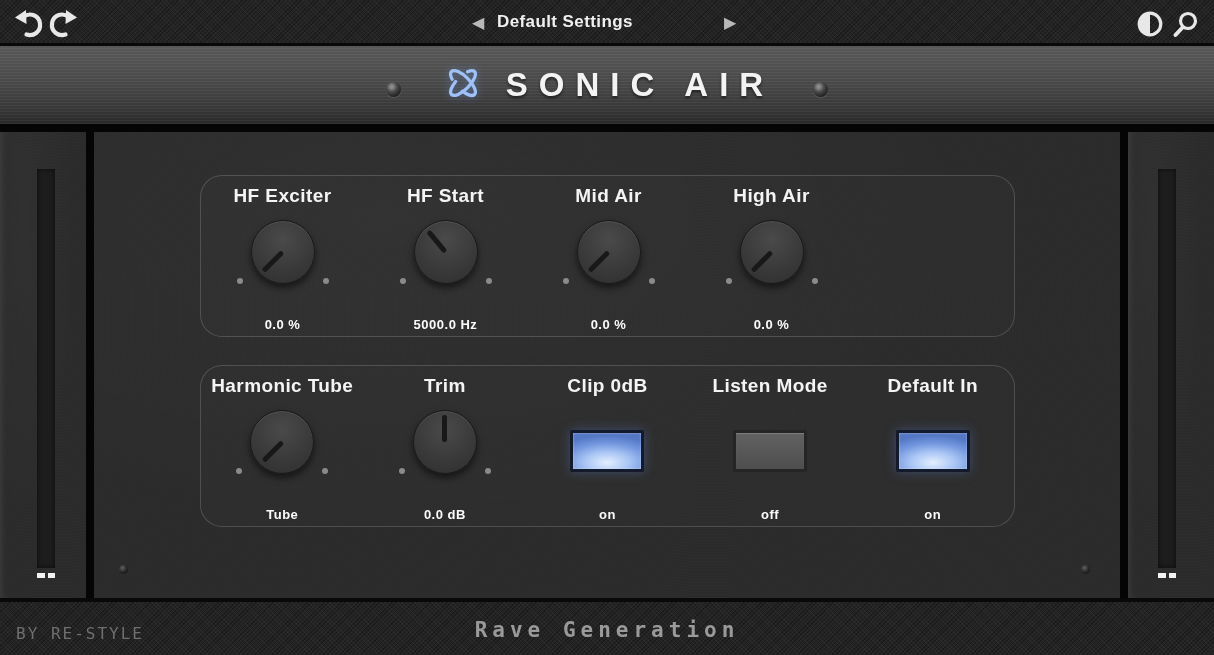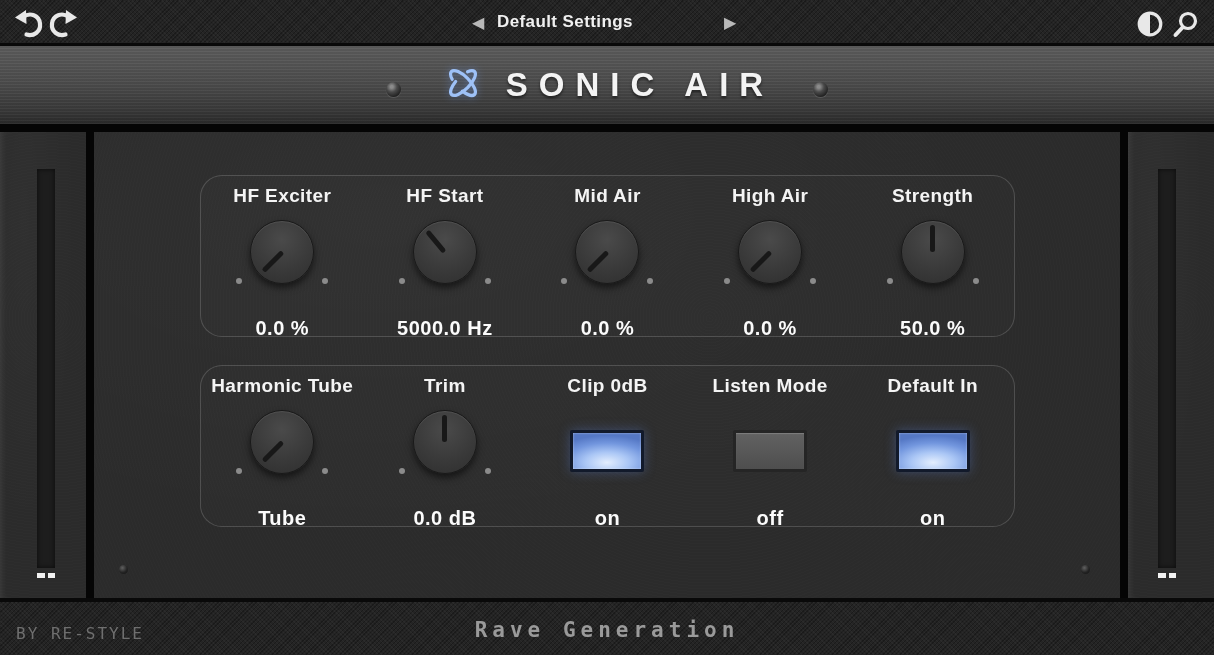--- a/index.html
+++ b/index.html
@@ -71,21 +71,21 @@
   
   .group { position:absolute; left:106px; width:815px; height:162px;
     border:1px solid rgba(255,255,255,0.16); border-radius:22px;
     background:rgba(255,255,255,0.012); display:flex; }
   .group-1 { top:43px; }
   .group-2 { top:233px; }
   .cell { position:relative; width:163px; height:100%; }
   .cell-label { position:absolute; top:9px; width:100%; text-align:center;
     font-size:19px; font-weight:bold; color:#f4f4f4; letter-spacing:0.4px; }
   .cell-value { position:absolute; top:141px; width:100%; text-align:center;
-    font-size:20px; font-weight:bold; color:#fbfbfb; letter-spacing:0.5px; }
+    font-size:13px; font-weight:bold; color:#fbfbfb; letter-spacing:0.5px; }
 
   .knob { position:absolute; left:calc(50% - 32px); top:44px; width:64px; height:64px;
     border-radius:50%; cursor:pointer;
     background:radial-gradient(circle at 50% 30%, #4a4a4a, #3a3a3a 55%, #2e2e2e 100%);
     border:1px solid #191919;
     box-shadow:0 4px 7px rgba(0,0,0,0.55), inset 0 1px 1px rgba(255,255,255,0.10); }
   .knob-pointer { position:absolute; left:calc(50% - 2.5px); top:4px; width:5px; height:27px;
     background:#181818; border-radius:3px; transform-origin:50% 27px; }
   .dot { position:absolute; top:102px; width:6px; height:6px; border-radius:50%; background:#8b8b8b; }
   .dot-min { left:calc(50% - 46px); }
@@ -208,29 +208,20 @@
       </div>
       <div class="cell">
         <div class="cell-label">High Air</div>
         <div class="knob">
           <div class="knob-pointer" style="transform: rotate(-135deg);"></div>
         </div>
         <div class="dot dot-min"></div>
         <div class="dot dot-max"></div>
         <div class="cell-value">0.0 %</div>
       </div>
-      <div class="cell">
-        <div class="cell-label">Strength</div>
-        <div class="knob">
-          <div class="knob-pointer" style="transform: rotate(0deg);"></div>
-        </div>
-        <div class="dot dot-min"></div>
-        <div class="dot dot-max"></div>
-        <div class="cell-value">50.0 %</div>
-      </div>
     </div>
 
     <div class="group group-2">
       <div class="cell">
         <div class="cell-label">Harmonic Tube</div>
         <div class="knob">
           <div class="knob-pointer" style="transform: rotate(-135deg);"></div>
         </div>
         <div class="dot dot-min"></div>
         <div class="dot dot-max"></div>

